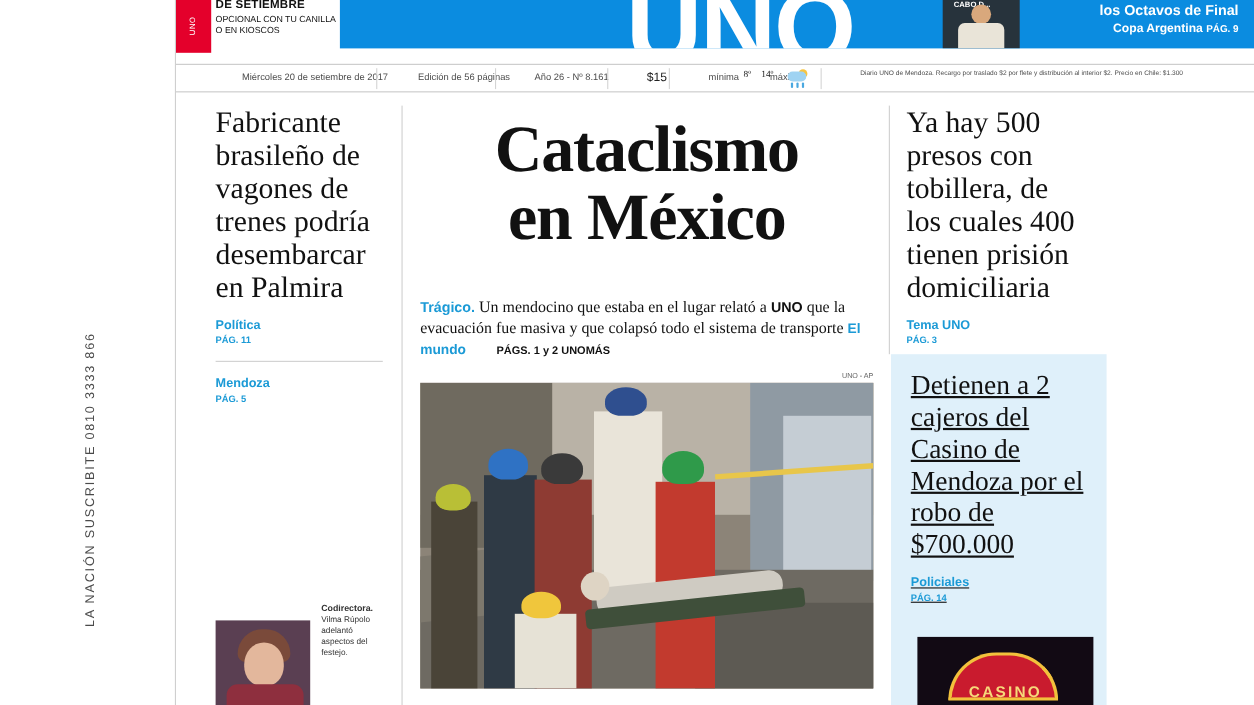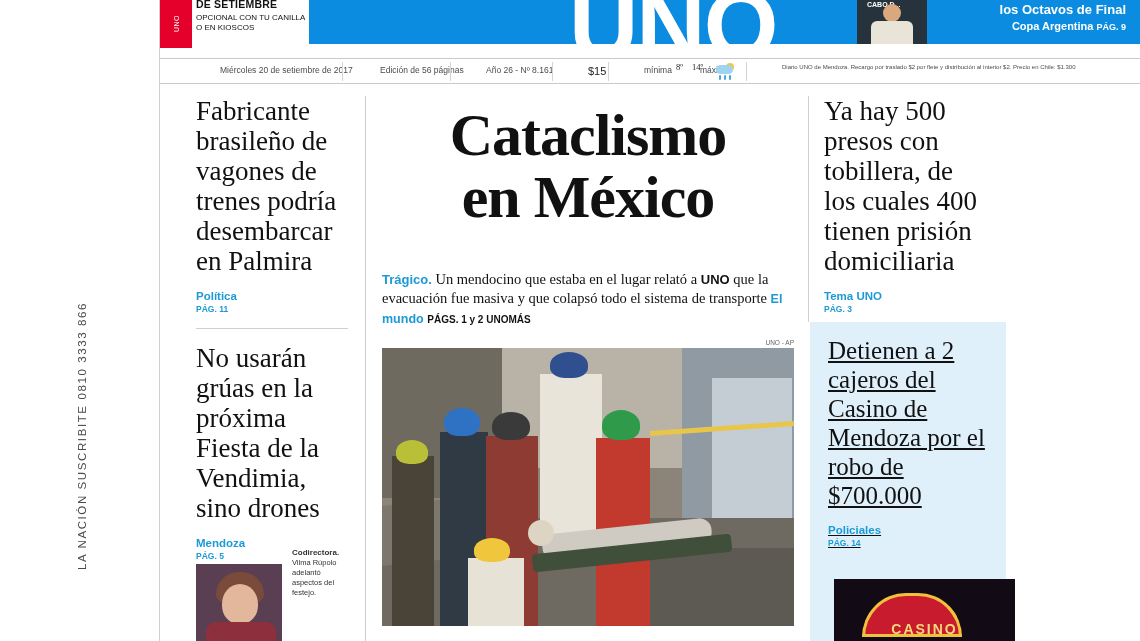--- a/index.html
+++ b/index.html
@@ -246,20 +246,21 @@
     font-family: "Liberation Sans", sans-serif;
     color: #1b9ad6;
     font-weight: bold;
     font-size: 12.5px;
   }
   .lead .pags {
     font-family: "Liberation Sans", sans-serif;
     font-weight: bold;
     font-size: 10px;
     color: #111;
+    margin-left: 24px;
   }
   .photo-credit {
     text-align: right;
     font-family: "Liberation Sans", sans-serif;
     font-size: 6.5px;
     color: #666;
     margin-top: 10px;
     margin-bottom: 2px;
   }
   .main-photo {
@@ -279,21 +280,21 @@
     position: absolute;
     left: 810px; top: 322px;
     width: 196px; height: 319px;
     background: #dff0fa;
   }
   .boxed-inner { padding: 14px 16px 0 18px; text-decoration: underline; }
   .boxed .hl-serif { font-size: 25px; line-height: 29px; }
   .casino-photo {
     position: absolute;
     left: 24px; bottom: 0;
-    width: 181px; height: 62px;
+    width: 160px; height: 62px;
     background: #120a14;
     overflow: hidden;
   }
   .casino-sign {
     position: absolute;
     left: 28px; top: 14px;
     width: 100px; height: 44px;
     background: #c91b2e;
     border-radius: 50px 50px 0 0;
     border: 3px solid #f2c13c;
@@ -434,21 +435,20 @@
   <div class="vrule" style="left:365px; top:96px; height:545px;"></div>
   <div class="vrule" style="left:808px; top:96px; height:226px;"></div>
 
   <div class="col-left">
     <div class="hl-serif">Fabricante brasileño de vagones de trenes podría desembarcar en Palmira</div>
     <div class="kicker">
       <span>Política</span>
       <span class="pag">PÁG. 11</span>
     </div>
     <div class="hrule"></div>
-    <div class="hl-serif" style="margin-top:14px;">No usarán grúas en la próxima Fiesta de la Vendimia, sino drones</div>
     <div class="kicker">
       <span>Mendoza</span>
       <span class="pag">PÁG. 5</span>
     </div>
   </div>
 
   <div class="codirectora">
     <div class="cod-photo">
       <div class="cod-hair"></div>
       <div class="cod-face"></div>

